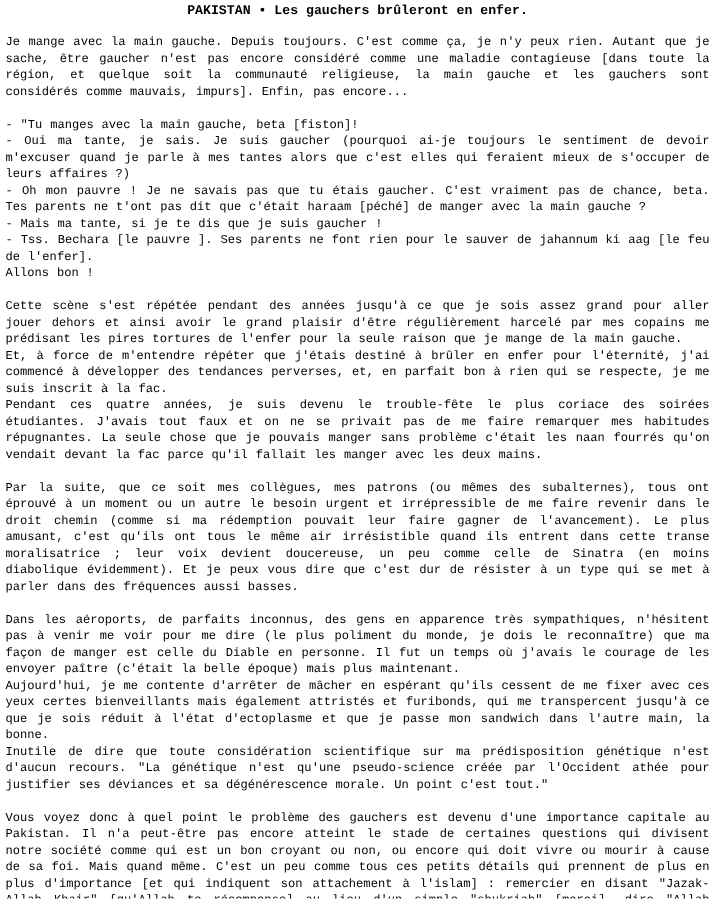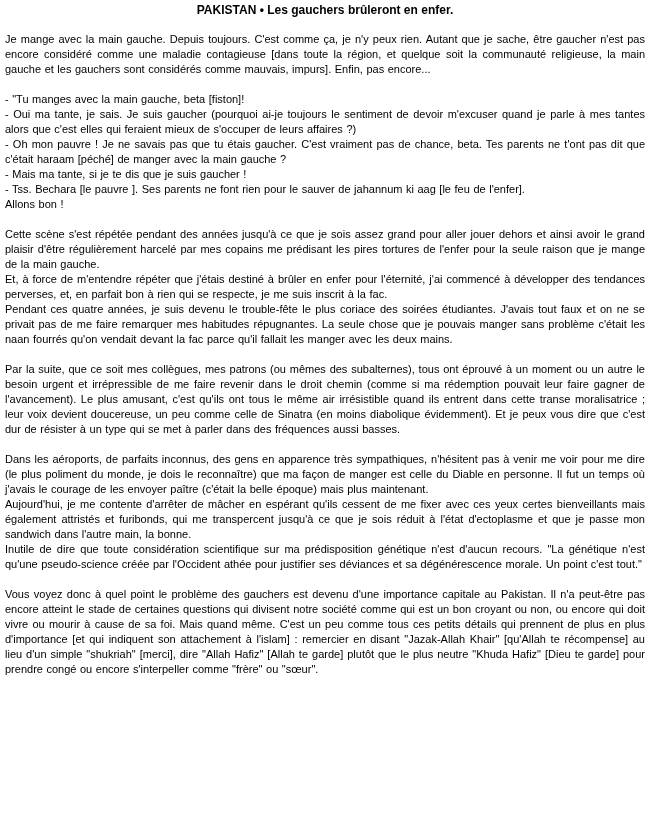--- a/index.html
+++ b/index.html
@@ -7,21 +7,21 @@
     padding: 0;
     background: #ffffff;
   }
   .page {
     width: 650px;
     height: 817px;
     box-sizing: border-box;
     padding: 3px 5px 0 5px;
     background: #ffffff;
     color: #000000;
-    font-family: Liberation Sans, sans-serif;
+    font-family: Liberation Mono, monospace;
     font-size: 11px;
     line-height: 15px;
     overflow: hidden;
   }
   .title {
     font-size: 12px;
     font-weight: bold;
     text-align: center;
     margin: 0 0 14px 0;
     line-height: 15px;

